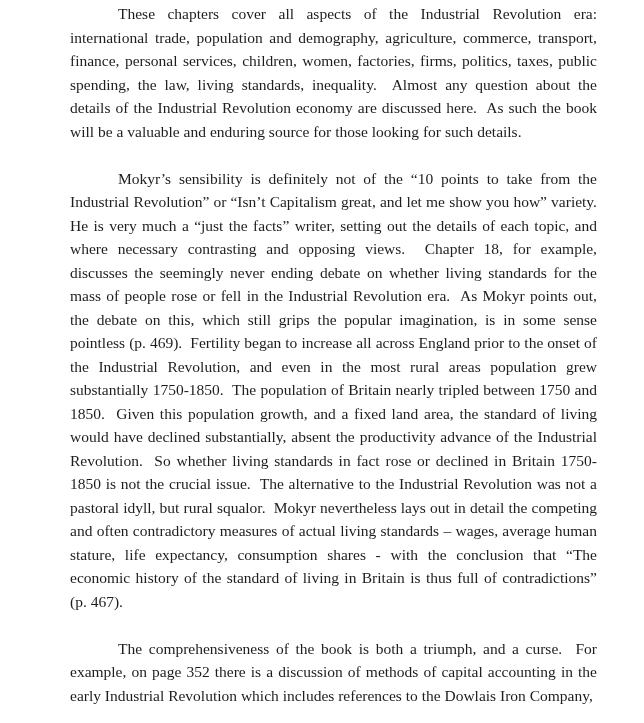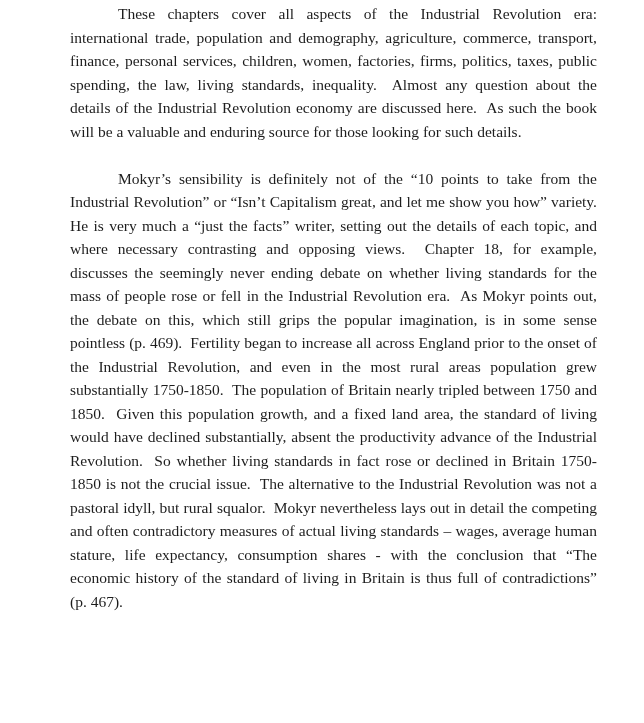--- a/index.html
+++ b/index.html
@@ -30,13 +30,14 @@
     white-space: pre-wrap;
     hyphens: none;
   }
 </style>
 </head>
 <body>
 
 <div class="page">
   <p>These chapters cover all aspects of the Industrial Revolution era: international trade, population and demography, agriculture, commerce, transport, finance, personal services, children, women, factories, firms, politics, taxes, public spending, the law, living standards, inequality.  Almost any question about the details of the Industrial Revolution economy are discussed here.  As such the book will be a valuable and enduring source for those looking for such details.</p>
   <p>Mokyr’s sensibility is definitely not of the “10 points to take from the Industrial Revolution” or “Isn’t Capitalism great, and let me show you how” variety.  He is very much a “just the facts” writer, setting out the details of each topic, and where necessary contrasting and opposing views.  Chapter 18, for example, discusses the seemingly never ending debate on whether living standards for the mass of people rose or fell in the Industrial Revolution era.  As Mokyr points out, the debate on this, which still grips the popular imagination, is in some sense pointless (p. 469).  Fertility began to increase all across England prior to the onset of the Industrial Revolution, and even in the most rural areas population grew substantially 1750-1850.  The population of Britain nearly tripled between 1750 and 1850.  Given this population growth, and a fixed land area, the standard of living would have declined substantially, absent the productivity advance of the Industrial Revolution.  So whether living standards in fact rose or declined in Britain 1750-1850 is not the crucial issue.  The alternative to the Industrial Revolution was not a pastoral idyll, but rural squalor.  Mokyr nevertheless lays out in detail the competing and often contradictory measures of actual living standards – wages, average human stature, life expectancy, consumption shares - with the conclusion that “The economic history of the standard of living in Britain is thus full of contradictions” (p. 467).</p>
+  <p>The comprehensiveness of the book is both a triumph, and a curse.  For example, on page 352 there is a discussion of methods of capital accounting in the early Industrial Revolution which includes references to the Dowlais Iron Company,</p>
 </div>
 
 </body></html>

